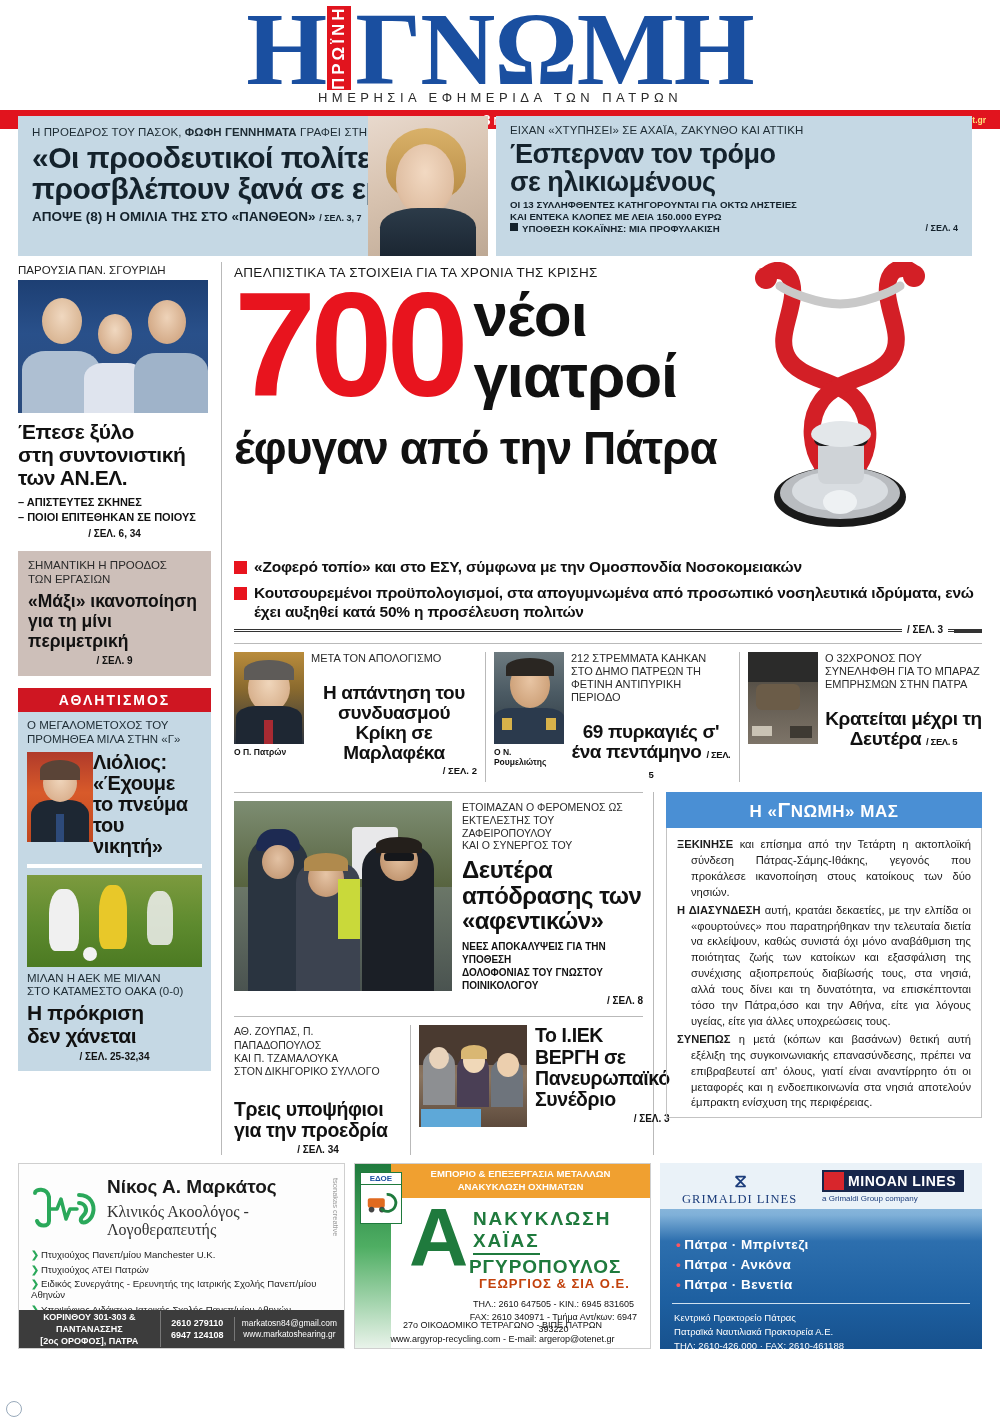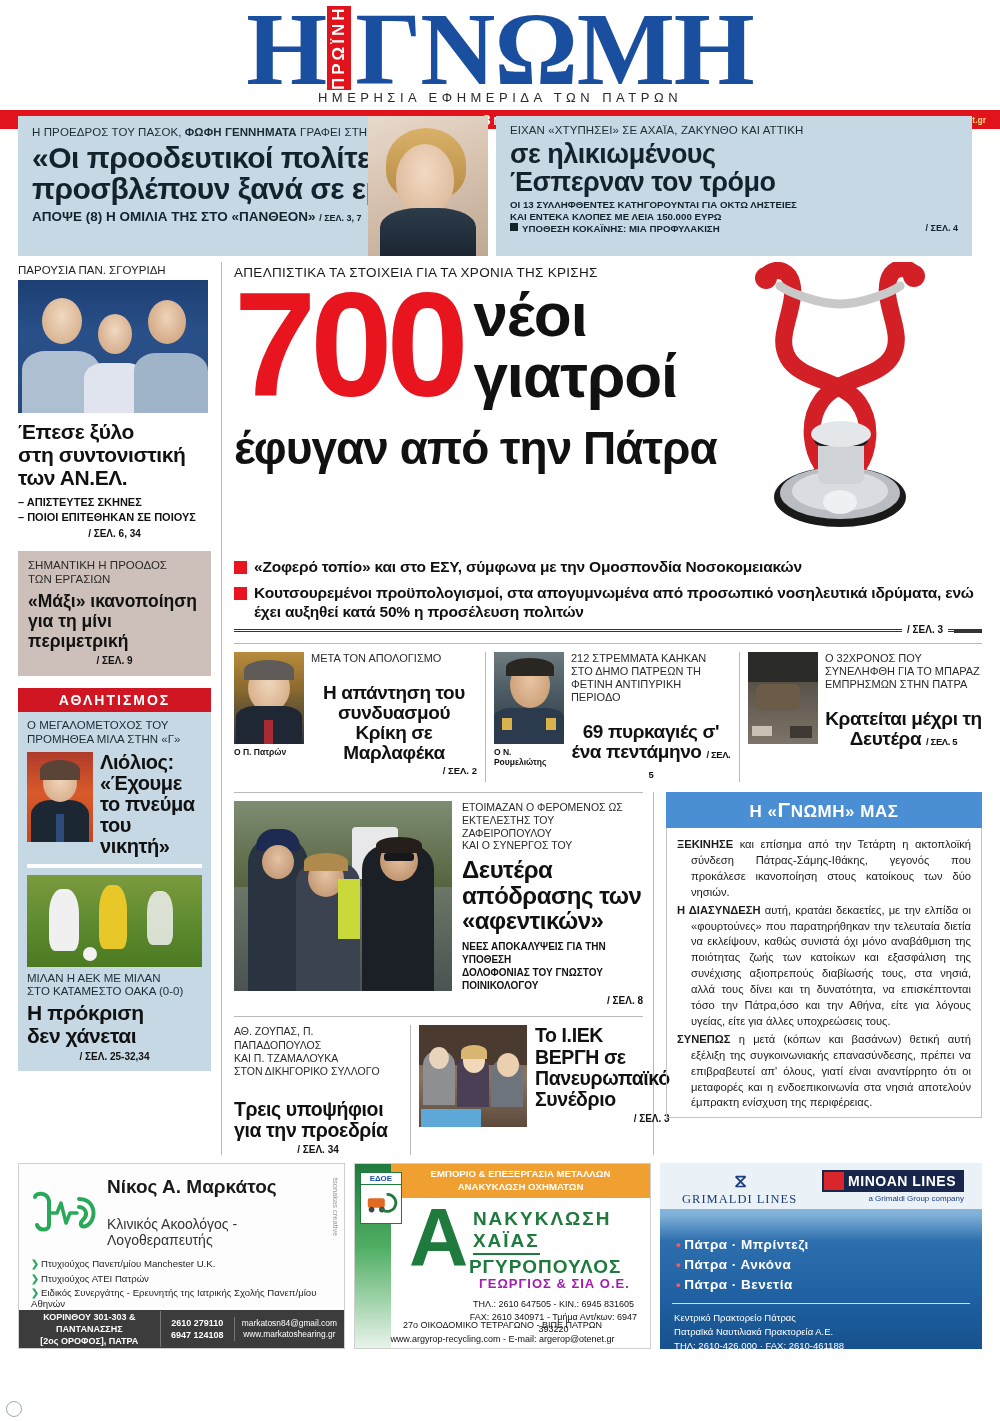--- a/index.html
+++ b/index.html
@@ -114,21 +114,21 @@
   .lc-box h3 { font-size: 17.5px; font-weight: bold; line-height: 1.15; margin-top: 4px; }
   .lc-box .r { font-size: 10px; font-weight: bold; text-align:center; margin-top: 4px; }
 
   .sports-hdr {
     background: #cf1622; color: #fff; text-align: center;
     font-size: 14px; font-weight: bold; letter-spacing: 2px;
     padding: 4px 0; margin-top: 12px;
   }
   .sports-body { background: #c5d8e4; padding: 7px 9px 9px 9px; }
   .sports-k { font-size: 11.5px; line-height: 1.2; color: #1d2b33; }
-  .sports-row { display: flex; gap: 7px; margin-top: 5px; }
+  .sports-row { display: flex; margin-top: 5px; }
   .sports-thumb {
     width: 66px; height: 90px; flex-shrink: 0; overflow: hidden; position: relative;
     background: linear-gradient(180deg,#b03a2a 0%, #d85a2a 45%, #c0471f 100%);
   }
   .st-head { position:absolute; left:16px; top:12px; width:34px;height:38px;border-radius:50%;
              background: radial-gradient(ellipse at 50% 40%, #f0d6bc, #d3a37e);}
   .st-hair { position:absolute; left:13px; top:8px; width:40px;height:20px;border-radius:50% 50% 0 0;background:#5a4437;}
   .st-suit { position:absolute; left:4px; bottom:0; width:58px;height:42px;background:#1d2733;border-radius:35% 35% 0 0;}
   .st-tie  { position:absolute; left:29px; bottom:0; width:8px;height:28px;background:#2d4a7a;}
   .sports-h3 { font-size: 20px; font-weight: bold; line-height: 1.05; letter-spacing:-.4px;}
@@ -223,21 +223,21 @@
   
   .ads { display: flex; padding: 8px 18px 0 18px; gap: 9px; }
   .ad1 { width: 330px; height: 186px; border: 1px solid #cfcfcf; position:relative; background:#fdfdfd; overflow:hidden;}
   .ad2 { width: 300px; height: 186px; border: 1px solid #cfcfcf; position:relative; background:#fff; overflow:hidden;}
   .ad3 { width: 325px; height: 186px; position: relative; overflow:hidden;
          background: linear-gradient(180deg,#bcd6ea 0%, #7fb0d8 28%, #2d6fae 42%, #1d5fa0 75%, #17518d 100%); }
 
   .ad1-top { display:flex; align-items:center; gap: 10px; padding: 12px 10px 0 12px; }
   .ear-icon { width: 66px; height: 42px; flex-shrink:0; }
   .ad1-name { font-size: 19px; font-weight: bold; color:#1a1a1a; }
-  .ad1-role { font-size: 14px; color: #333; margin-top: 18px;}
+  .ad1-role { font-size: 16px; color: #333; margin-top: 5px; font-family: Liberation Serif, serif;}
   .ad1-list { padding: 10px 12px 0 12px; }
   .ad1-list div { font-size: 9.6px; color: #1f1f1f; margin-bottom: 3.5px; }
   .ad1-list .chev { color: #2aa85a; font-weight: bold; margin-right: 2px; }
   .ad1-foot {
     position:absolute; bottom:0; left:0; right:0; background:#3c3c3c; color:#fff;
     display:flex; font-size: 9px; font-weight: bold; height: 38px; align-items:center;
   }
   .ad1-foot > div { padding: 0 7px; line-height: 1.35; }
   .ad1-foot .c1 { width: 150px; text-align:center; border-right:1px solid #777; }
   .ad1-foot .c2 { width: 78px; text-align:center; border-right:1px solid #777; }
@@ -250,29 +250,29 @@
   .edoe-box { position:absolute; left:5px; top:8px; width: 42px; height:52px; background:#fff; border:1px solid #1f7a3d; z-index:3;}
   .edoe-t { font-size: 8px; font-weight:bold; color:#1a4fa0; text-align:center; border-bottom:1px solid #1f7a3d; padding:1px 0;}
   .ad2-orange { position:absolute; left:36px; right:0; top:0; height: 34px; background:#f0a030;
                 color:#fff; font-size:9.6px; font-weight:bold; text-align:center; padding-top:4px; line-height:1.3;}
   .ad2-main { position:absolute; left:36px; right:0; top:34px; bottom:38px; padding-left: 8px;}
   .ad2-A { position:absolute; left: 18px; top: 6px; font-size: 82px; font-weight: bold;
            color:#1f7a3d; line-height: .8; font-family:"Liberation Sans",sans-serif;}
   .ad2-l1 { position:absolute; left: 82px; top: 10px; font-size: 19px; font-weight:bold; color:#1f7a3d; letter-spacing:2px;}
   .ad2-l2 { position:absolute; left: 82px; top: 32px; font-size: 19px; font-weight:bold; color:#1f7a3d; letter-spacing:2px; border-bottom:2px solid #1f7a3d; padding-bottom:1px;}
   .ad2-l3 { position:absolute; left: 78px; top: 58px; font-size: 19px; font-weight:bold; color:#1f7a3d; letter-spacing:1px;}
-  .ad2-l4 { position:absolute; left: 88px; top: 78px; font-size: 13px; font-weight:bold; color:#a21caf; letter-spacing:1px;}
+  .ad2-l4 { position:absolute; left: 88px; top: 78px; font-size: 13px; font-weight:bold; color:#c2410c; letter-spacing:1px;}
   .ad2-tel { position:absolute; left: 70px; top: 100px; right:4px; font-size: 9px; color:#111; line-height:1.4; text-align:center;}
   .ad2-foot { position:absolute; left:0; right:0; bottom:2px; text-align:center; font-size:9px; color:#111; line-height:1.5;}
 
   .ad3-hdr { position:absolute; left:0; right:0; top:0; height: 46px; background:#eaf2f8; }
   .grimaldi { position:absolute; left: 22px; top: 8px; text-align:center; }
   .grimaldi .mark { font-size: 18px; color:#1b3c7a; font-weight:bold; letter-spacing:-2px; font-family:"Liberation Serif",serif;}
   .grimaldi .nm { font-size: 12.5px; color:#1b3c7a; font-family:"Liberation Serif",serif; letter-spacing:1px;}
-  .minoan { position:absolute; right: 18px; top: 7px; text-align:right;}
+  .minoan { position:absolute; right: 18px; top: 7px; text-align:left;}
   .minoan .bar { background:#17264a; color:#fff; font-size: 14px; font-weight:bold; padding: 3px 8px 3px 26px; position:relative; letter-spacing:.5px;}
   .minoan .bar .badge { position:absolute; left: 2px; top:2px; width:20px; height:18px; background:#d8262c;}
   .minoan .sub { font-size: 8px; color:#1b3c7a; margin-top:2px;}
   .ad3-routes { position:absolute; left: 16px; top: 74px; }
   .ad3-routes div { color:#fff; font-size: 13.5px; font-weight:bold; margin-bottom: 5px; letter-spacing:.5px;}
   .ad3-routes .dot { color:#ff5560; margin-right:3px; }
   .ad3-hr { position:absolute; left: 12px; right: 12px; top: 140px; height:1px; background:#cfe0ee;}
   .ad3-foot { position:absolute; left: 14px; top: 148px; color:#fff; font-size: 9.5px; line-height:1.45;}
   .crop-mark { position:absolute; left: 6px; bottom: 4px; width: 16px; height:16px; border:1px solid #9ab; border-radius:50%;}
 </style>
@@ -319,22 +319,22 @@
       <div class="teaser-photo">
         <div class="tp-hair"></div>
         <div class="tp-face"></div>
         <div class="tp-body"></div>
       </div>
     </div>
 
     <div class="teaser right">
       <div class="kicker">ΕΙΧΑΝ «ΧΤΥΠΗΣΕΙ» ΣΕ ΑΧΑΪΑ, ΖΑΚΥΝΘΟ ΚΑΙ ΑΤΤΙΚΗ</div>
       <h2>
+        <div>Έσπερναν τον τρόμο</div>
         <div>σε ηλικιωμένους</div>
-        <div>Έσπερναν τον τρόμο</div>
       </h2>
       <div class="sub2">
         <div>ΟΙ 13 ΣΥΛΛΗΦΘΕΝΤΕΣ ΚΑΤΗΓΟΡΟΥΝΤΑΙ ΓΙΑ ΟΚΤΩ ΛΗΣΤΕΙΕΣ</div>
         <div>ΚΑΙ ΕΝΤΕΚΑ ΚΛΟΠΕΣ ΜΕ ΛΕΙΑ 150.000 ΕΥΡΩ</div>
         <div>
           <span class="sqr"></span><span>ΥΠΟΘΕΣΗ ΚΟΚΑΪΝΗΣ: ΜΙΑ ΠΡΟΦΥΛΑΚΙΣΗ</span>
           <span class="ref ref-right">/ ΣΕΛ. 4</span>
         </div>
       </div>
     </div>

